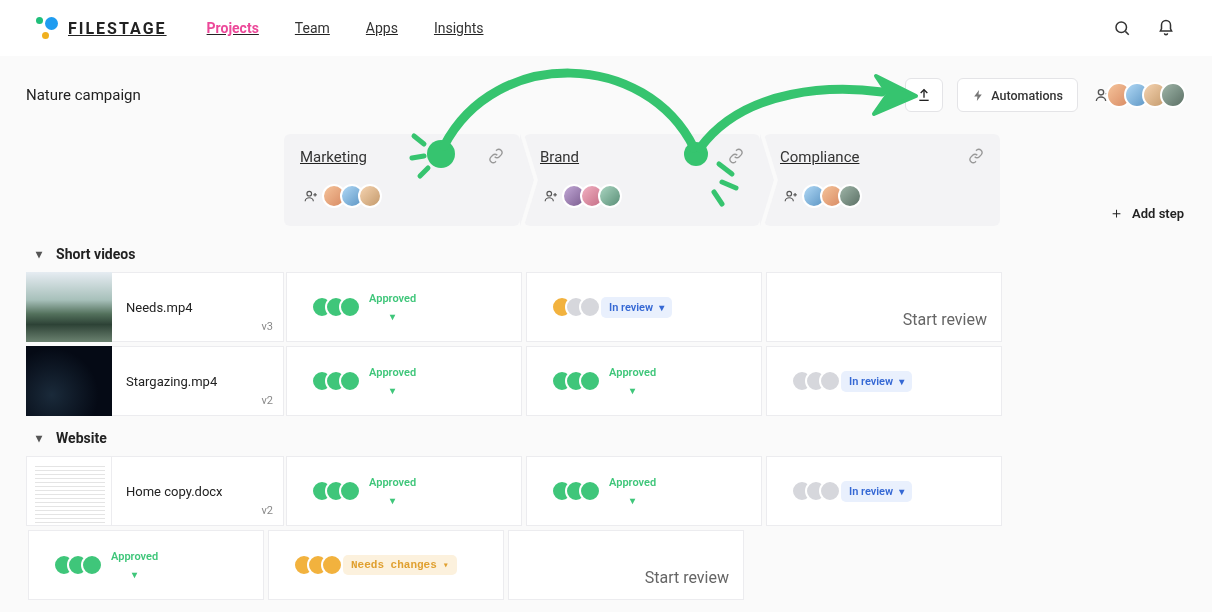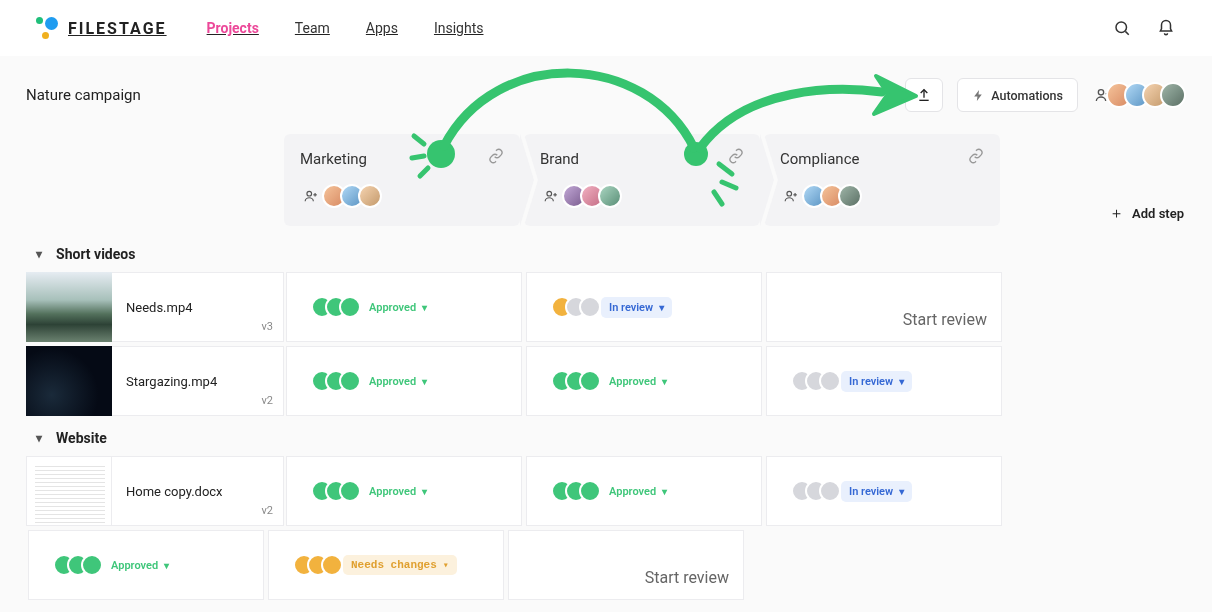--- a/index.html
+++ b/index.html
@@ -102,21 +102,21 @@
     margin-bottom: 10px;
   }
   .step-card {
     width:236px;
     height:92px;
     background:#f3f3f5;
     border-radius:6px;
     padding:14px 16px;
     position:relative;
   }
-  .step-top { display:flex; align-items:flex-end; justify-content:space-between;}
+  .step-top { display:flex; align-items:flex-start; justify-content:space-between;text-decoration:underline;}
   .step-name { font-size:15px; color:#333; }
   .linkicon { color:#999; }
   .step-avatars { margin-top:16px; display:flex; align-items:center; }
   .step-avatars .av { width:24px; height:24px; margin-left:-6px;}
   .step-avatars .addperson { margin-right:6px; margin-left:0;}
   .arrow-notch {
     position:absolute;
     right:-14px; top:0;
     width:0;height:0;
     border-top:46px solid transparent;
@@ -218,21 +218,21 @@
   .sd-grey  { background:#d6d7dc; }
   .status-pill {
     font-size:11px;
     font-weight:600;
     border-radius:5px;
     padding:4px 8px;
     display:inline-flex;
     align-items:center;
     gap:6px;
   }
-  .p-approved { color:#3fc67a; background:transparent;}
+  .p-approved { color:#3fc67a; background:transparent;flex-direction:column;}
   .p-review   { color:#3568d4; background:#e9f0fd;}
   .p-changes  { color:#e0a030; background:#fcf1dd;font-family:Liberation Mono, monospace;}
   .p-chev { font-size:10px;}
   .start-review {
     position:absolute; right:14px; bottom:12px;
     font-size:16px; color:#666;
   }
 
   
   .anno {

